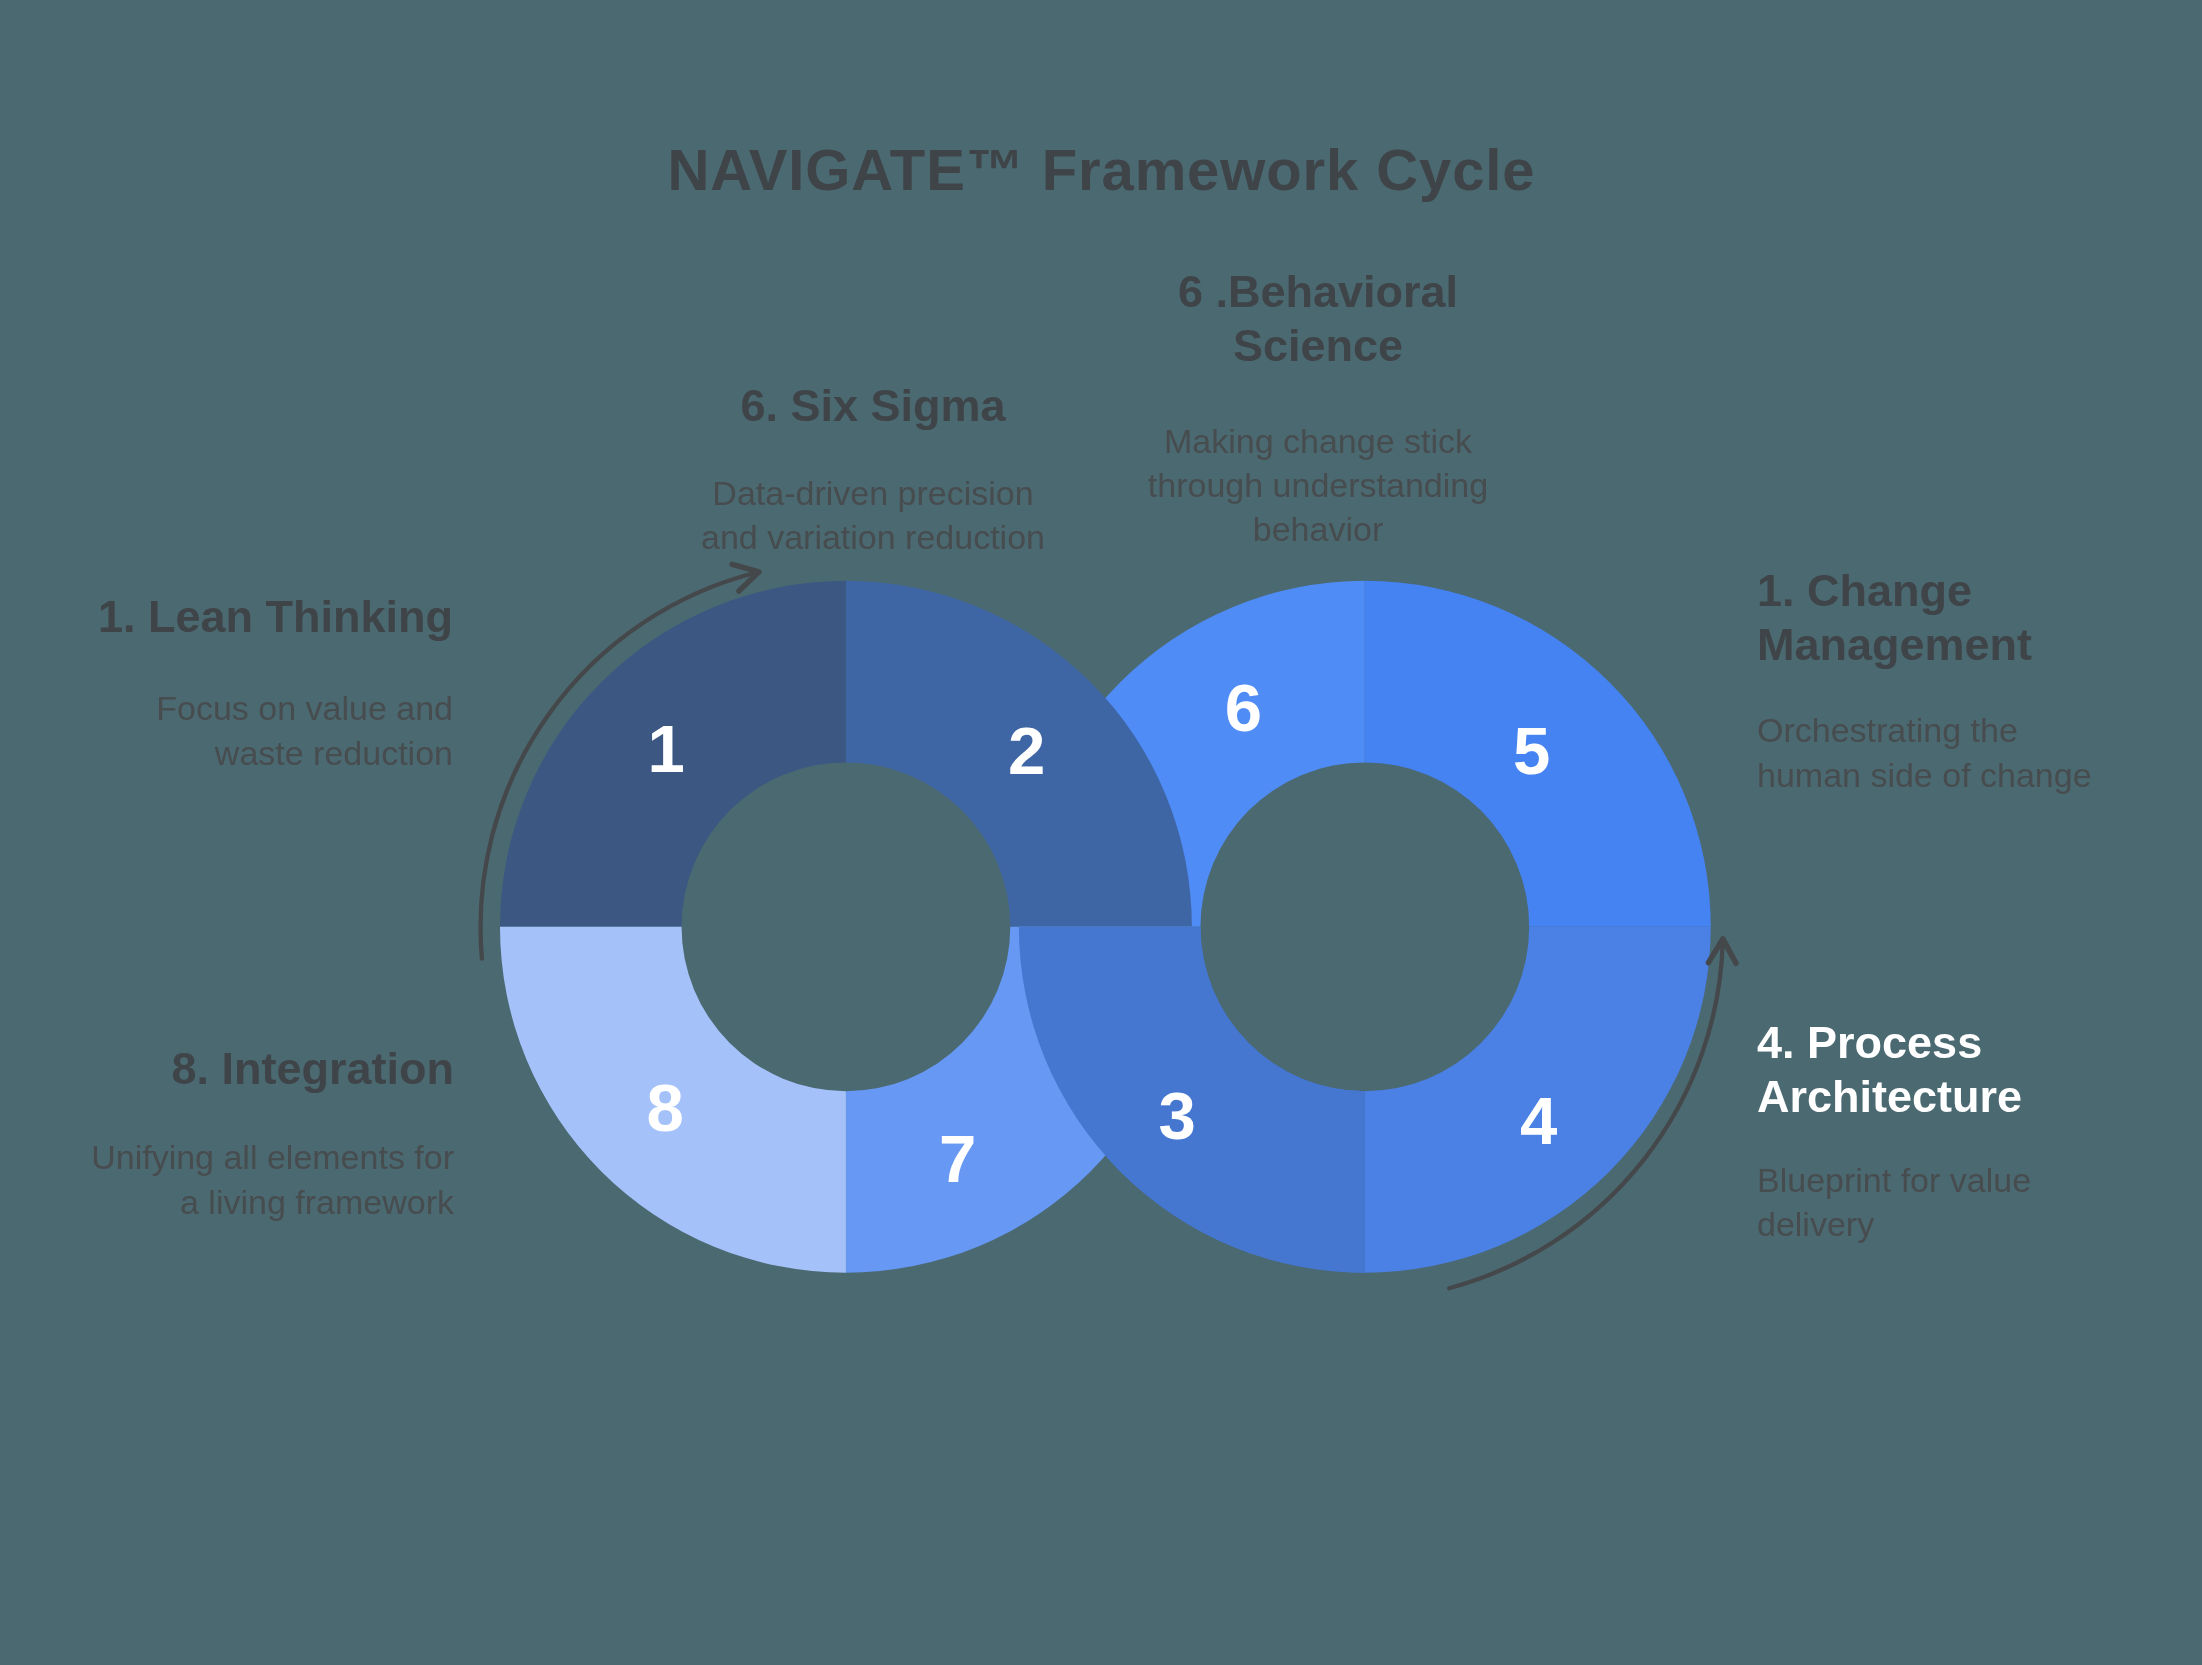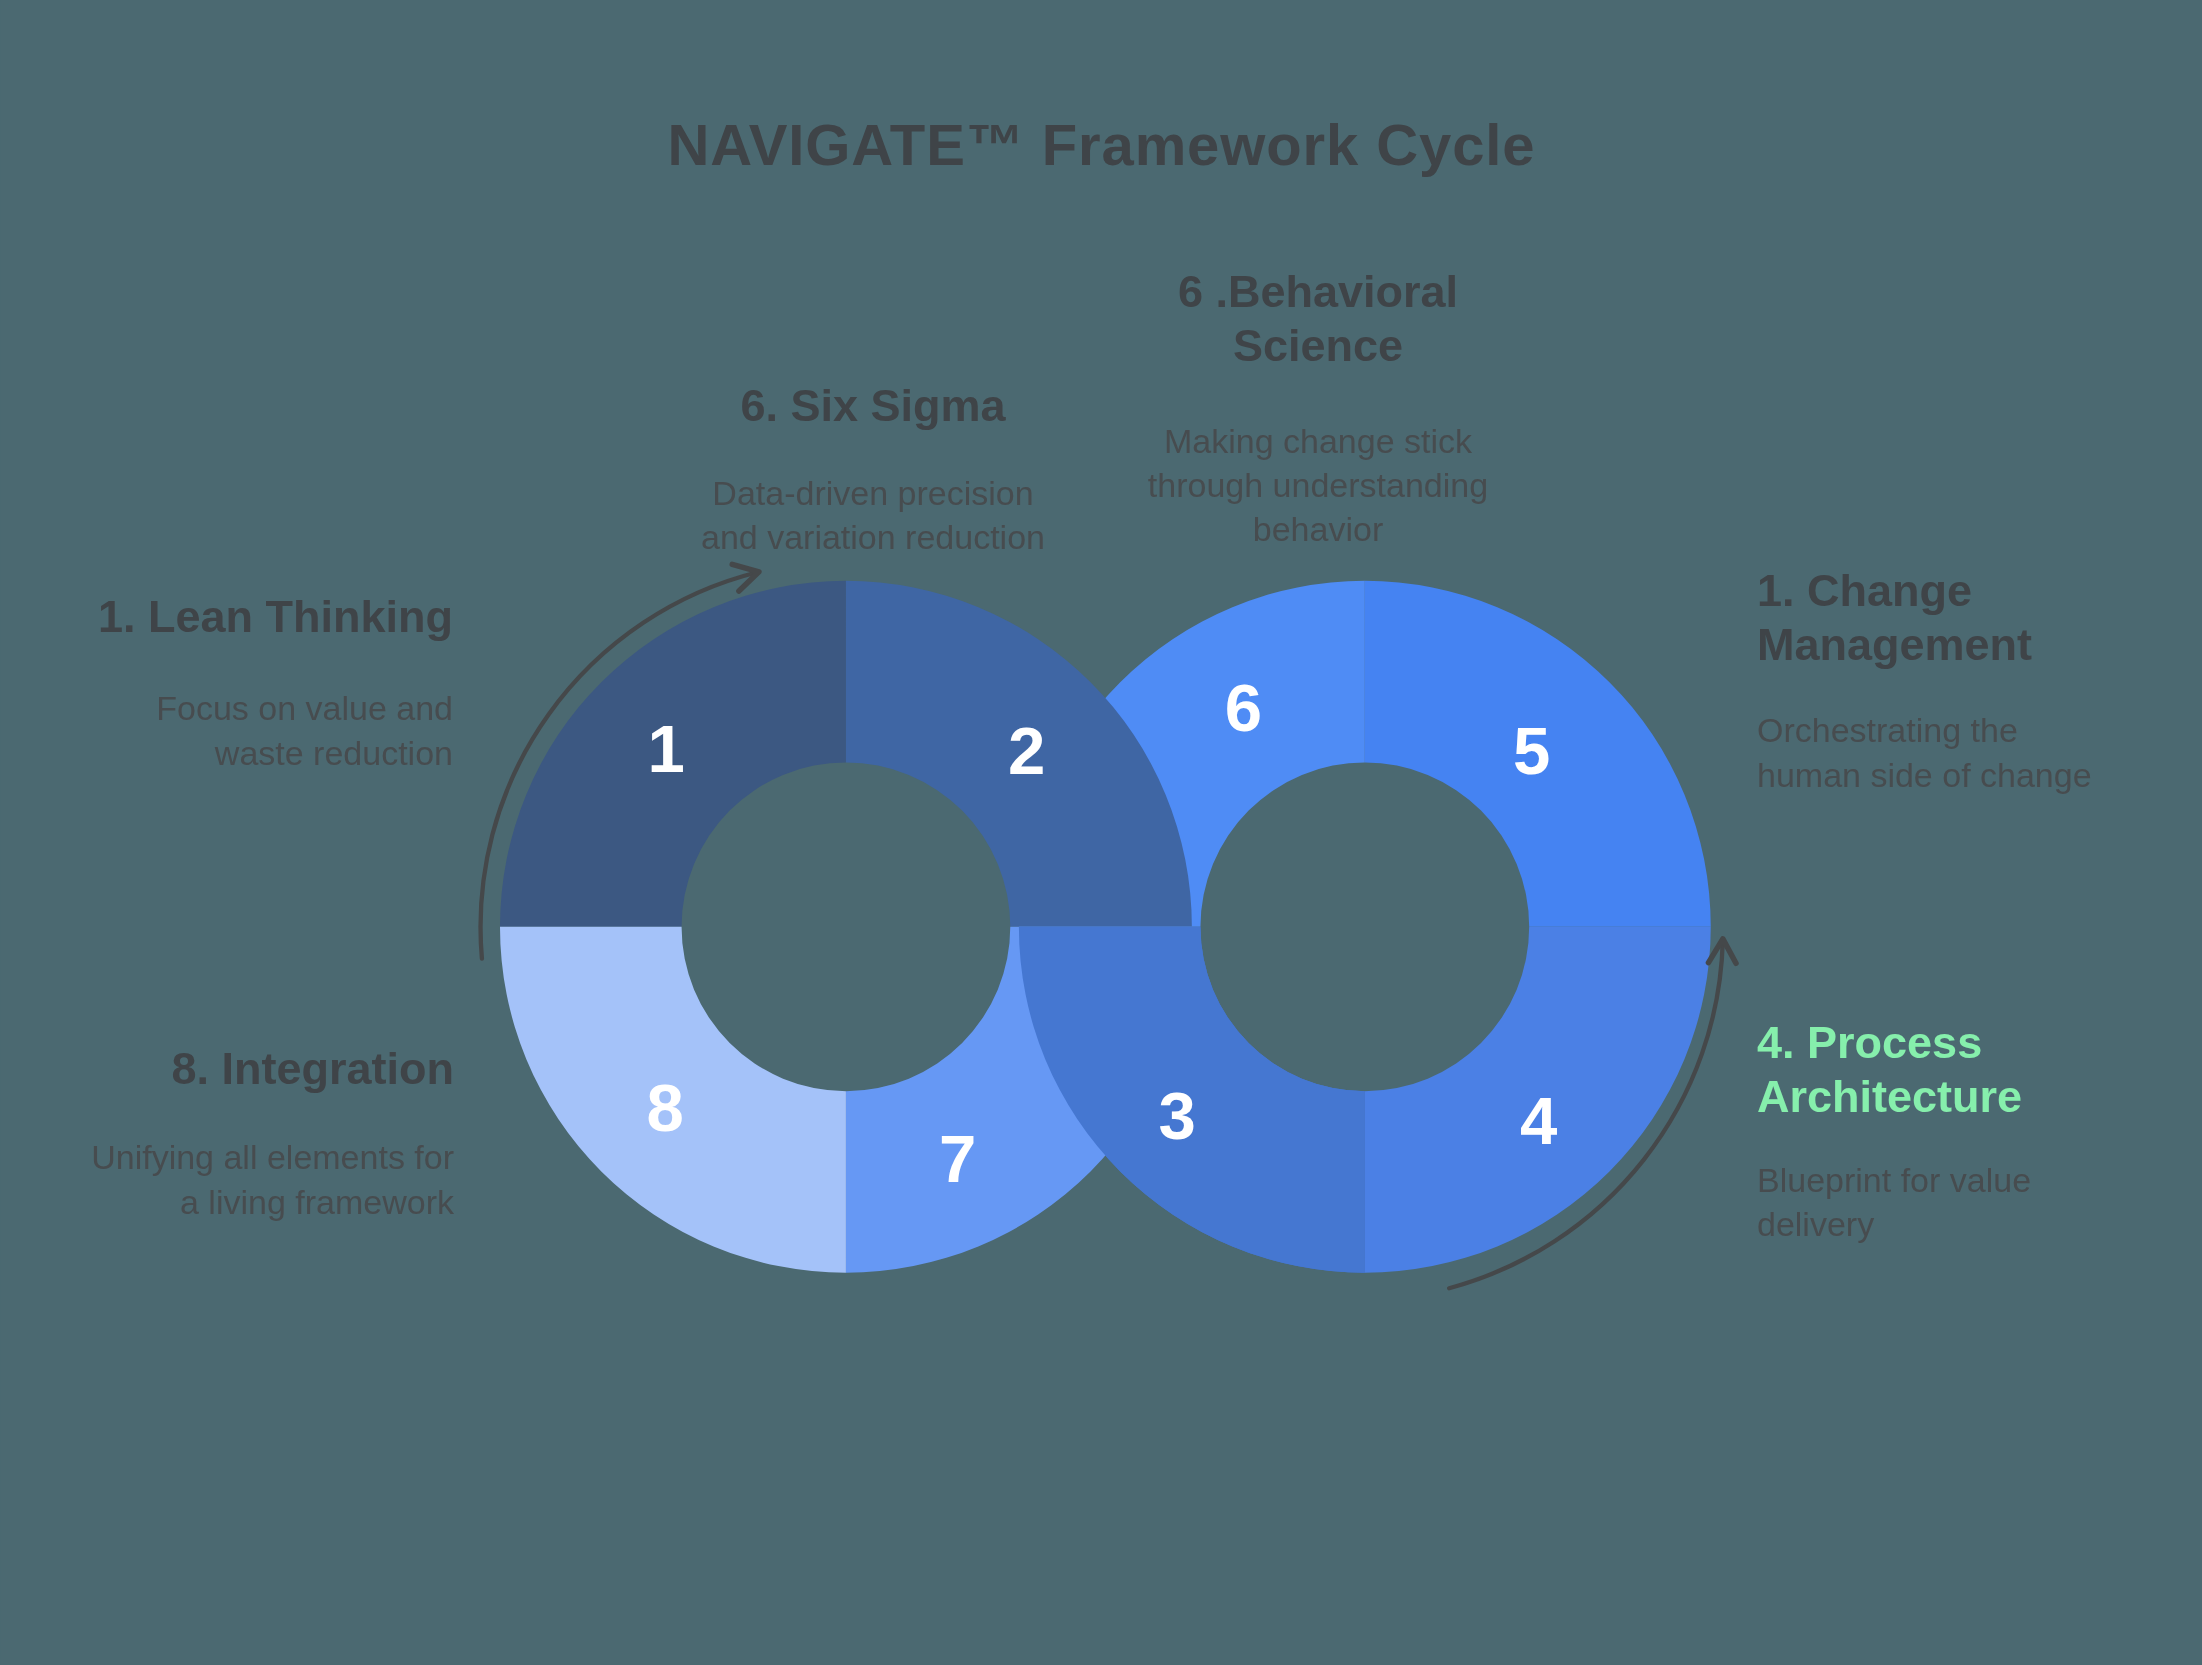--- a/index.html
+++ b/index.html
@@ -20,21 +20,21 @@
     line-height: 1.21;
   }
   .label .body {
     font-weight: 400;
     font-size: 34px;
     line-height: 1.3;
   }
   .title {
     position: absolute;
     left: 0; right: 0;
-    top: 111px;
+    top: 136px;
     text-align: center;
     font-weight: 700;
     font-size: 58px;
     letter-spacing: 0.9px;
   }
   .align-right  { text-align: right; }
   .align-center { text-align: center; }
   .align-left   { text-align: left; }
   .ring-number {
     font-family: "Liberation Sans", sans-serif;
@@ -104,21 +104,21 @@
   </div>
 
   <div class="label align-left" style="left:1757px; top:549px; width:430px;">
     <div class="heading" style="color: rgb(63, 68, 72);">1. Change
 Management</div>
     <div class="body" style="margin-top: 20.6px; color: rgb(71, 76, 79);">Orchestrating the
 human side of change</div>
   </div>
 
   <div class="label align-left" style="left:1757px; top:1001px; width:430px;">
-    <div class="heading" style="color: #86efac;">4. Process
+    <div class="heading" style="color: #ffffff;">4. Process
 Architecture</div>
     <div class="body" style="margin-top: 18px; color: rgb(71, 76, 79);">Blueprint for value
 delivery</div>
   </div>
 
 
 
   <div class="label align-right" style="right:1749px; top:1027px; width:602px;">
     <div class="heading" style="color: rgb(63, 68, 72);">8. Integration</div>
     <div class="body" style="margin-top: 24px; color: rgb(71, 76, 79);">Unifying all elements for

